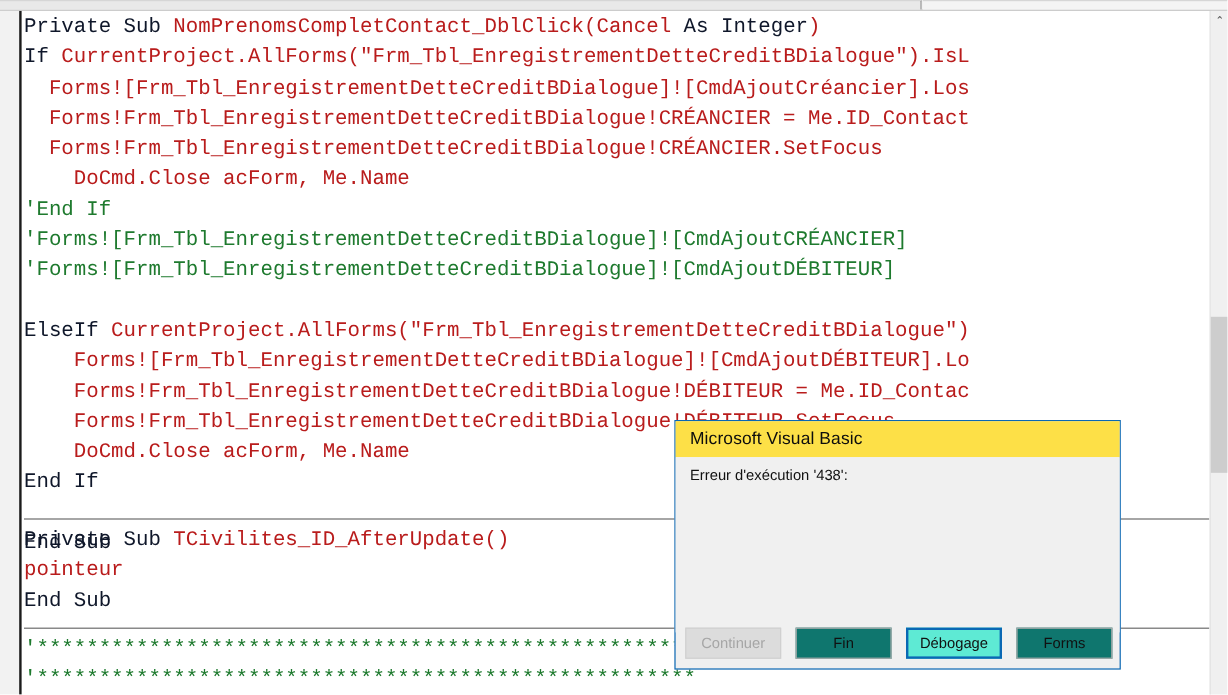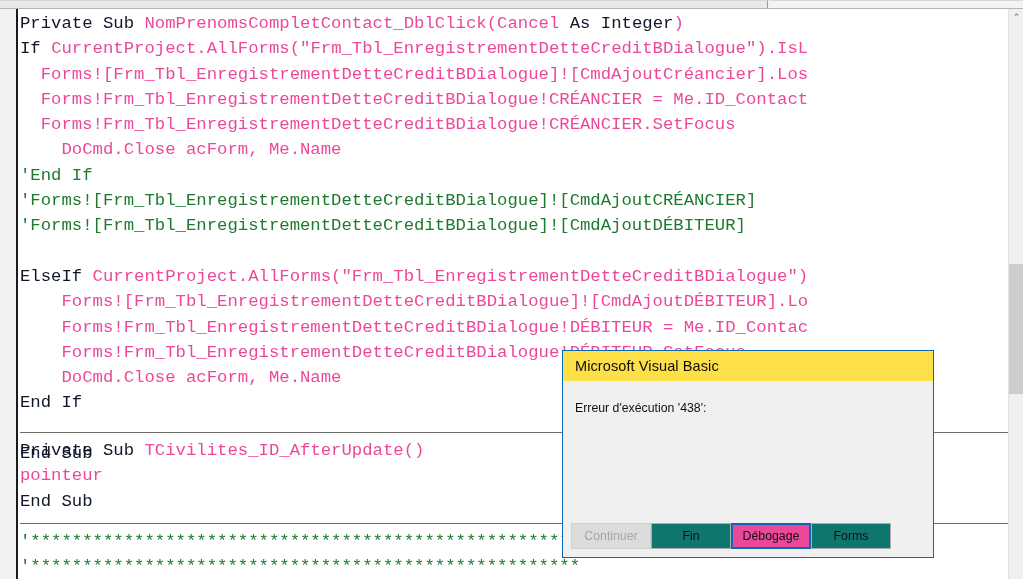--- a/index.html
+++ b/index.html
@@ -81,21 +81,21 @@
     white-space: pre;
     color: #101010;
   }
   .block-a { top: 2px; }
   .block-b { top: 429px; }
   .block-c { top: 520px; }
 
   .ln { display: block; height: 25.3px; white-space: pre; }
 
   .kw   { color: #0f172a; }
-  .plain{ color: #ec4899; }
+  .plain{ color: #b91c1c; }
   .cmt  { color: #1e7a2e; }
 
   
   .proc-sep {
     position: absolute;
     left: 20px;
     width: 988px;
     height: 0;
     border-top: 1px solid #6d6d6d;
   }
@@ -168,30 +168,31 @@
     width: 370px;
     height: 146px;
     background: #f0f0f0;
   }
   .dialog-line {
     font-family: "Liberation Sans", sans-serif;
     font-size: 12.3px;
     color: #111111;
     padding-left: 12px;
   }
-  .dialog-line.l1 { padding-top: 20px; }
+  .dialog-line.l1 { padding-top: 8px; }
   .dialog-line.l2 { padding-top: 16px; }
 
   .dialog-buttons {
     position: absolute;
     left: 0; top: 163px;
     width: 414px;
     height: 44px;
     display: flex;
     align-items: center;
+    gap: 12px;
     padding-left: 8px;
   }
   .dlg-btn {
     width: 80px;
     height: 26px;
     font-family: "Liberation Sans", sans-serif;
     font-size: 12.3px;
     color: #111111;
     background: #0f766e;
     border: 1px solid #adadad;
@@ -201,21 +202,21 @@
     cursor: default;
     padding: 0;
   }
   .dlg-btn.disabled {
     color: #a6a6a6;
     background: #dcdcdc;
     border-color: #d0d0d0;
   }
   .dlg-btn.default {
     border: 2px solid #0a68b4;
-    background: #ec4899;
+    background: #5eead4;
   }
 </style>
 </head>
 <body>
 
 <div id="app">
 
   <div class="split-bar">
     <div class="split-left"></div>
     <div class="split-right"></div>

